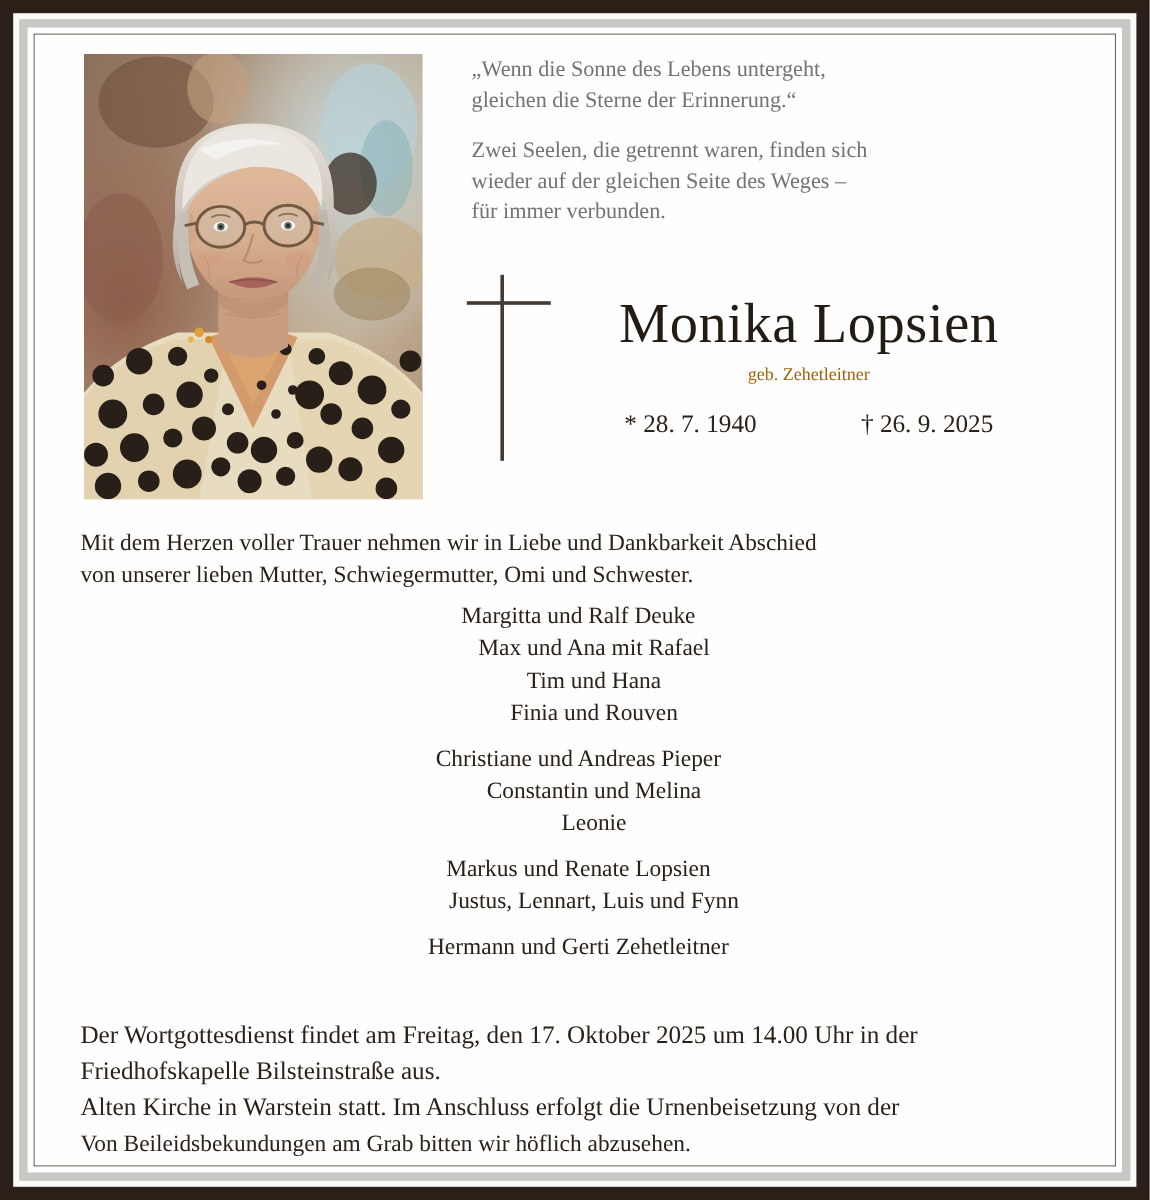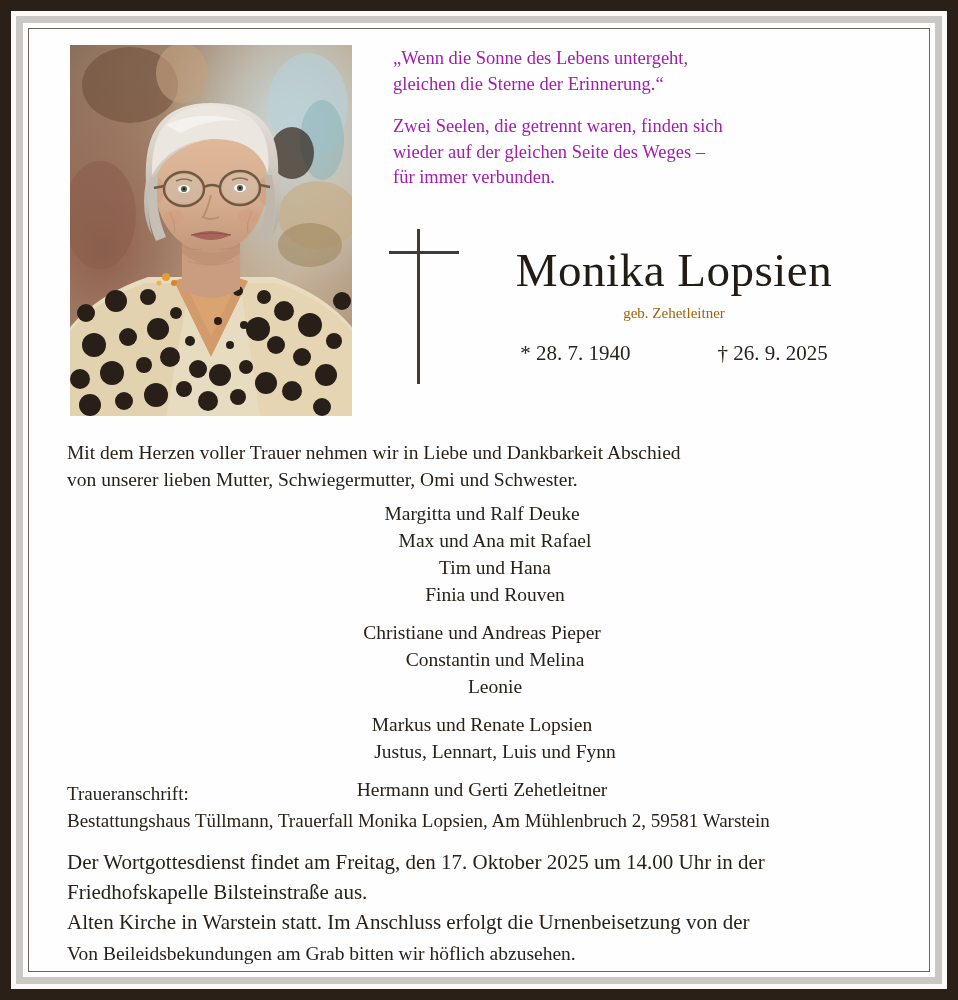--- a/index.html
+++ b/index.html
@@ -69,21 +69,21 @@
 
   
   .quote-block {
     position: absolute;
     left: 364px; top: 17px;
     width: 520px;
   }
   .quote-line {
     font-size: 18.5px;
     line-height: 25.5px;
-    color: #a21caf;
+    color: #737373;
     white-space: pre;
   }
   .quote-gap { height: 17px; }
 
   
   .cross {
     position: absolute;
     left: 360px; top: 200px;
     width: 70px; height: 155px;
   }
@@ -407,24 +407,20 @@
     </div>
     <div class="family-group">
       <div class="fam-head">Markus und Renate Lopsien</div>
       <div class="fam-sub">Justus, Lennart, Luis und Fynn</div>
     </div>
     <div class="family-group">
       <div class="fam-head">Hermann und Gerti Zehetleitner</div>
     </div>
   </div>
 
-  <div class="address">
-    <div class="addr-line">Traueranschrift:</div>
-    <div class="addr-line">Bestattungshaus Tüllmann, Trauerfall Monika Lopsien, Am Mühlenbruch 2, 59581 Warstein</div>
-  </div>
 
   <div class="service">
     <div class="service-line">Der Wortgottesdienst findet am Freitag, den 17. Oktober 2025 um 14.00 Uhr in der</div>
     <div class="service-line">Friedhofskapelle Bilsteinstraße aus.</div>
     <div class="service-line">Alten Kirche in Warstein statt. Im Anschluss erfolgt die Urnenbeisetzung von der</div>
   </div>
 
   <div class="closing">
     <div class="closing-line">Von Beileidsbekundungen am Grab bitten wir höflich abzusehen.</div>
   </div>

